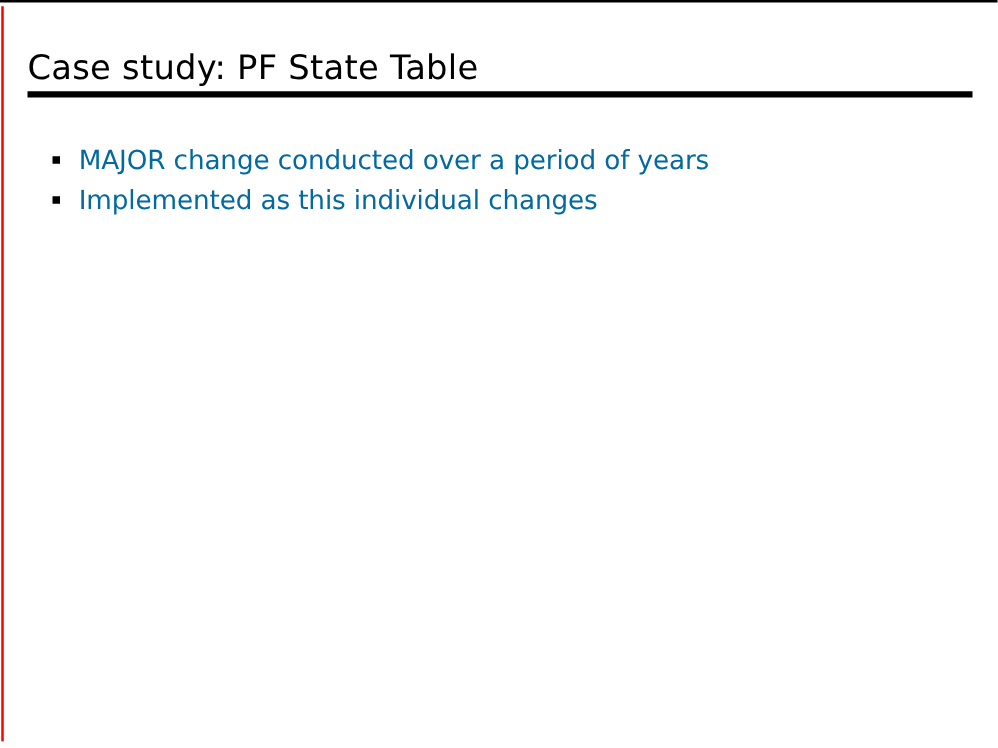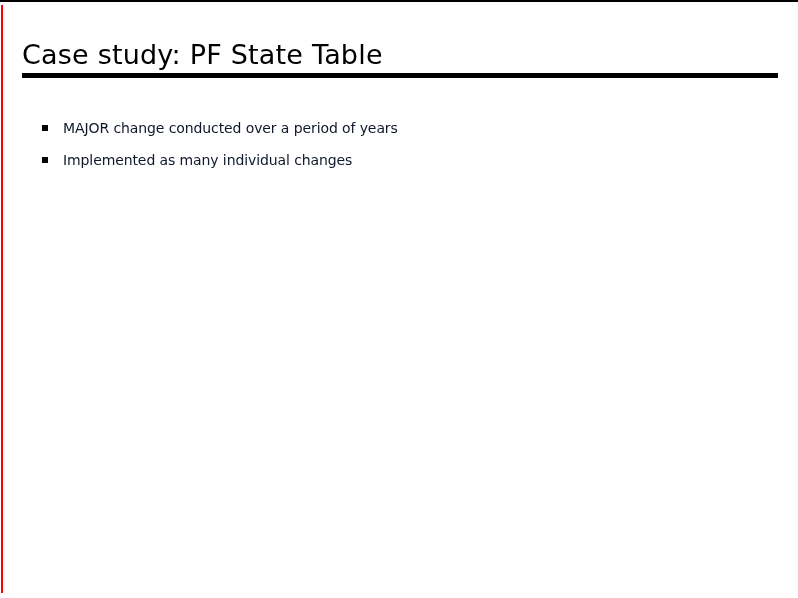--- a/index.html
+++ b/index.html
@@ -79,24 +79,24 @@
   .bullet-list {
     list-style: none;
     margin: 0;
     padding: 0;
   }
   .bullet-item {
     position: relative;
     padding-left: 21px;
     margin: 0 0 0 0;
     font-family: "DejaVu Sans", sans-serif;
-    font-size: 14px;
+    font-size: 21px;
     font-weight: 400;
     line-height: 32px;
-    color: #0f172a;
+    color: #0369a1;
     letter-spacing: -0.1px;
   }
   .bullet-marker {
     position: absolute;
     left: 0;
     top: 13px;
     width: 6px;
     height: 6px;
     background: #000000;
   }
@@ -120,20 +120,20 @@
   <div class="body-block">
     <ul class="bullet-list">
 
       <li class="bullet-item">
         <span class="bullet-marker"></span>
         <span class="bullet-text">MAJOR change conducted over a period of years</span>
       </li>
 
       <li class="bullet-item">
         <span class="bullet-marker"></span>
-        <span class="bullet-text">Implemented as many individual changes</span>
+        <span class="bullet-text">Implemented as this individual changes</span>
       </li>
 
 
     </ul>
   </div>
 
 </div>
 
 </body></html>

